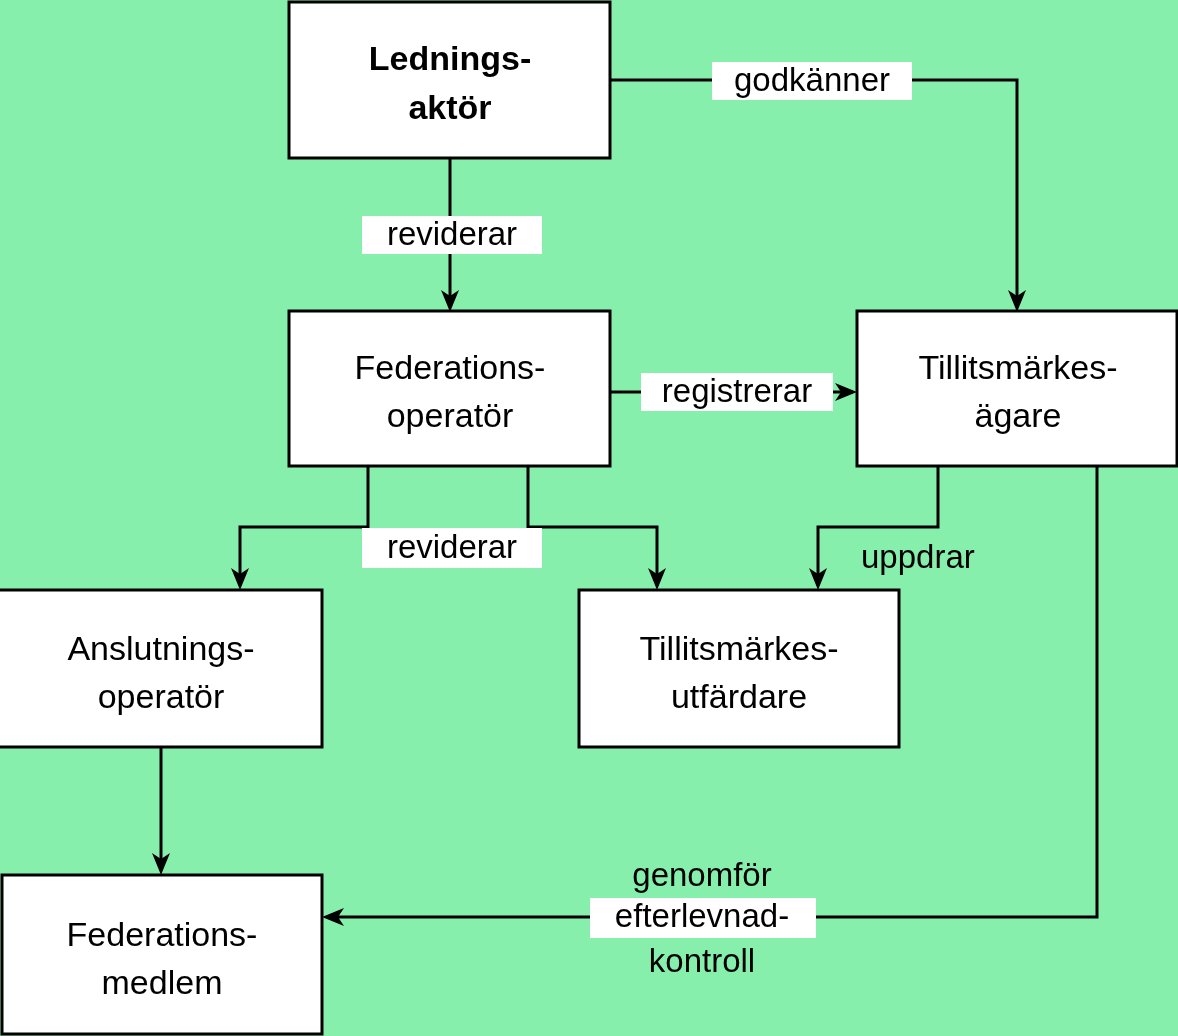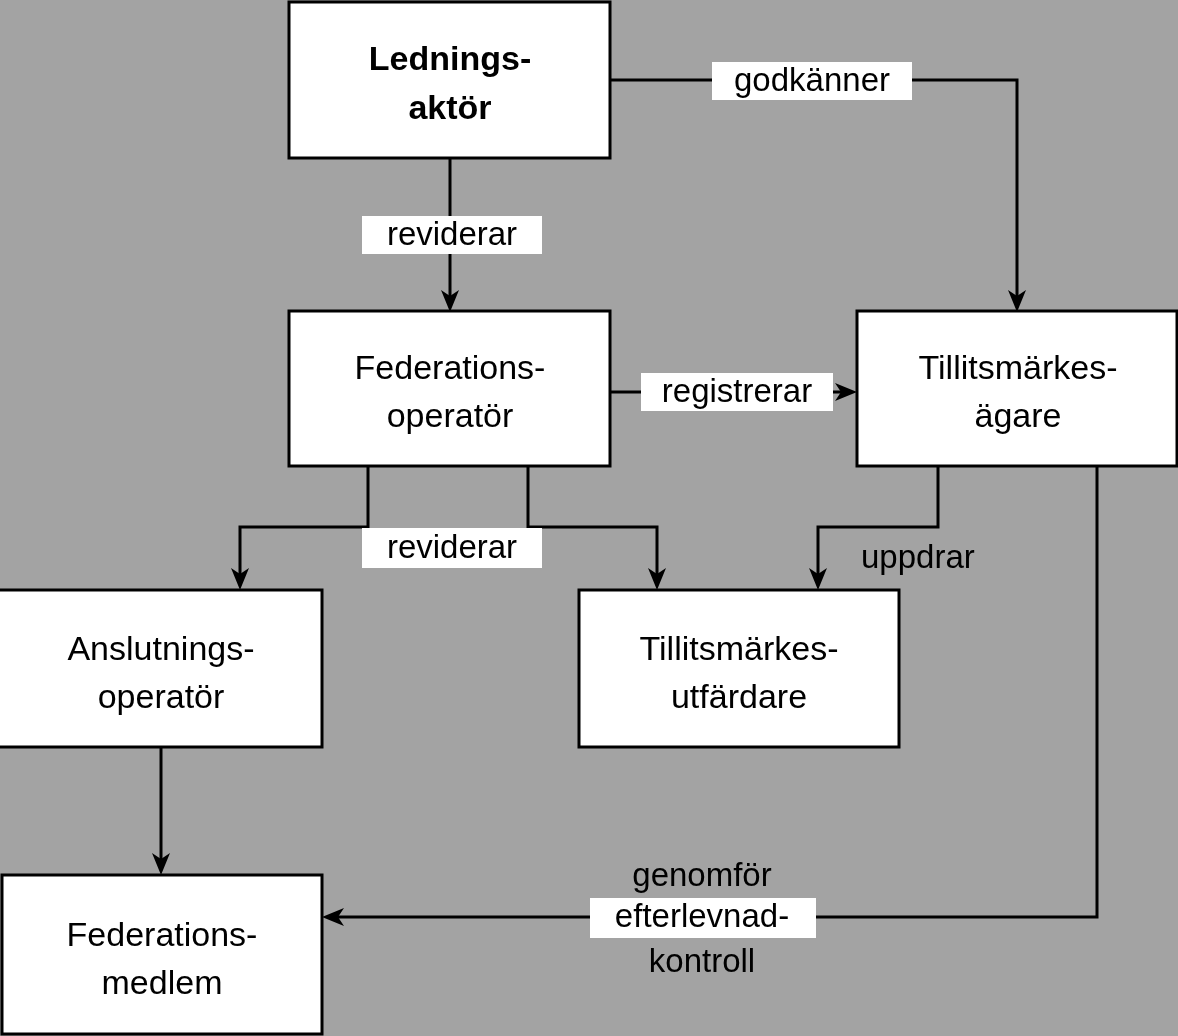--- a/index.html
+++ b/index.html
@@ -7,21 +7,21 @@
     padding: 0;
     background: #ffffff;
   }
   body {
     font-family: "Liberation Sans", sans-serif;
   }
   #diagram-root {
     position: relative;
     width: 1178px;
     height: 1036px;
-    background: #a3a3a3;
+    background: #86efac;
     overflow: hidden;
   }
   svg.diagram-canvas {
     position: absolute;
     left: 0;
     top: 0;
     width: 1178px;
     height: 1036px;
     display: block;
   }

